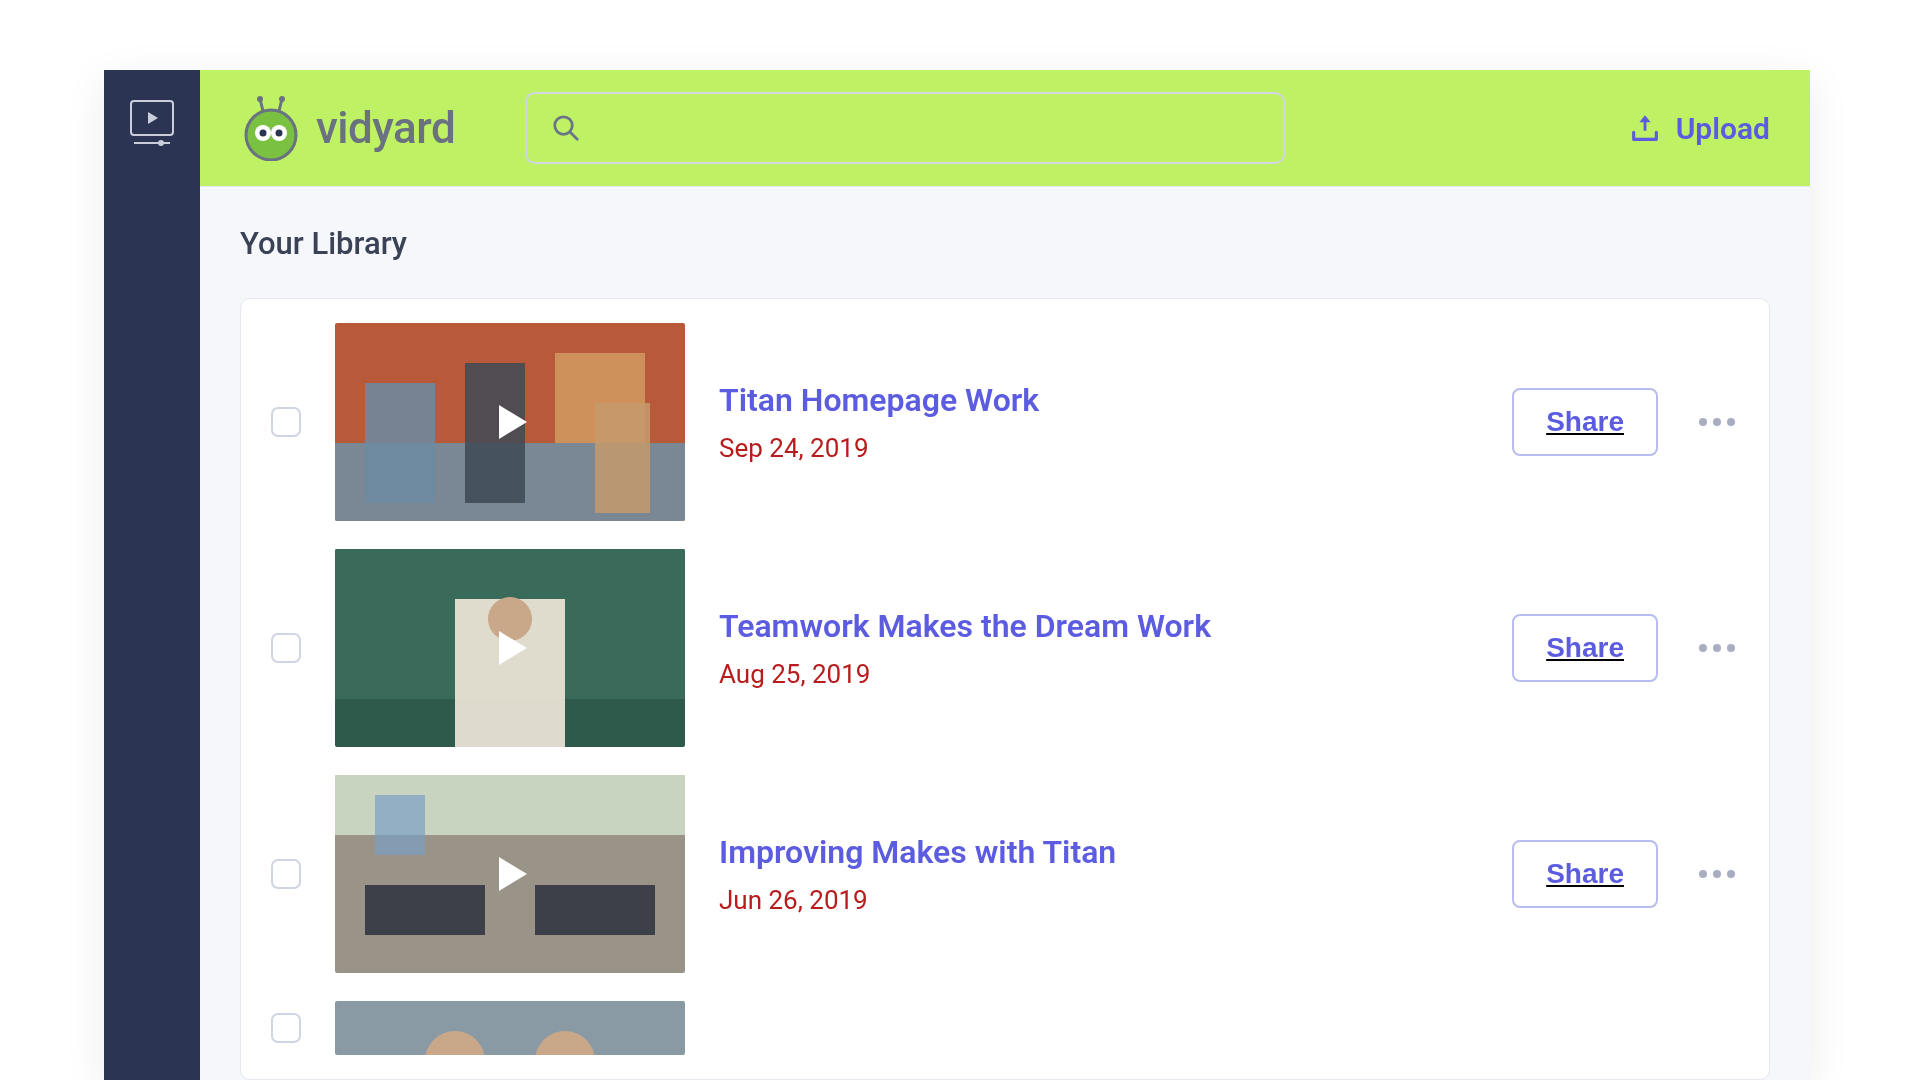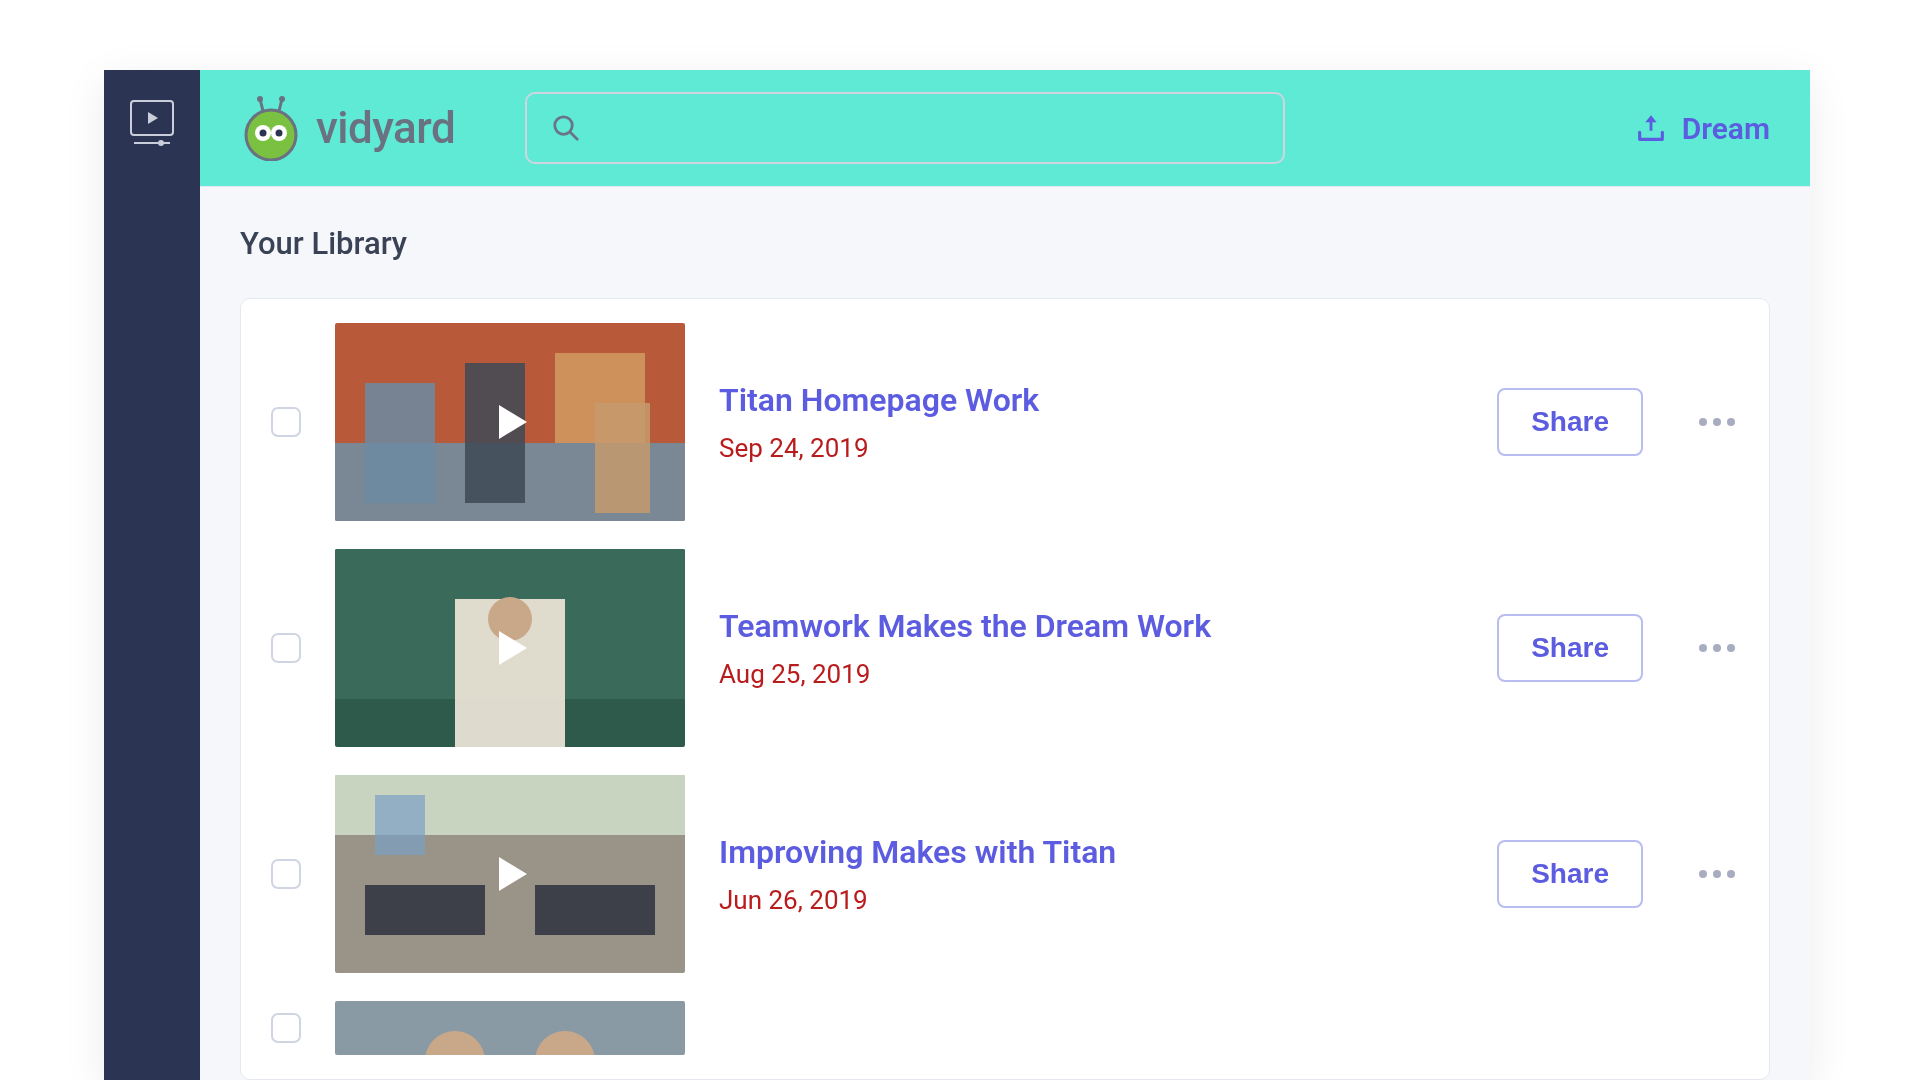--- a/index.html
+++ b/index.html
@@ -59,21 +59,21 @@
       background: #c9ceda;
     }
     .main-area {
       flex: 1;
       display: flex;
       flex-direction: column;
       background: #f5f7fb;
     }
     .top-bar {
       height: 118px;
-      background: #5eead4;
+      background: #bef264;
       border-bottom: 1px solid #e5e8ef;
       display: flex;
       align-items: center;
       padding: 0 40px 0 38px;
     }
     .logo {
       display: flex;
       align-items: center;
       gap: 12px;
       margin-right: 70px;
@@ -178,21 +178,22 @@
       color: #5c5ce0;
       cursor: pointer;
     }
     .video-date {
       font-size: 26px;
       color: #b91c1c;
     }
     .row-actions {
       display: flex;
       align-items: center;
-      gap: 48px;
+      gap: 33px;
+      text-decoration: underline;
     }
     .share-btn {
       border: 2px solid #b9bcf0;
       background: #fff;
       color: #5c5ce0;
       font-size: 28px;
       font-weight: 600;
       padding: 16px 32px;
       border-radius: 8px;
       cursor: pointer;
@@ -247,21 +248,21 @@
           <circle cx="10" cy="10" r="7" fill="none" stroke="#6a7489" stroke-width="2.2"></circle>
           <line x1="15.2" y1="15.2" x2="21" y2="21" stroke="#6a7489" stroke-width="2.2" stroke-linecap="round"></line>
         </svg>
       </div>
 
       <div class="upload-btn">
         <svg width="34" height="34" viewBox="0 0 24 24">
           <path d="M12 3 L8 8 L11 8 L11 14 L13 14 L13 8 L16 8 Z" fill="#5c5ce0"></path>
           <path d="M4 15 L4 20 L20 20 L20 15" fill="none" stroke="#5c5ce0" stroke-width="2.2" stroke-linecap="round" stroke-linejoin="round"></path>
         </svg>
-        <span>Dream</span>
+        <span>Upload</span>
       </div>
     </div>
 
     <div class="content">
       <h1 class="page-title">Your Library</h1>
 
       <div class="library-card">
 
         <div class="video-row">
           <div class="checkbox"></div>

